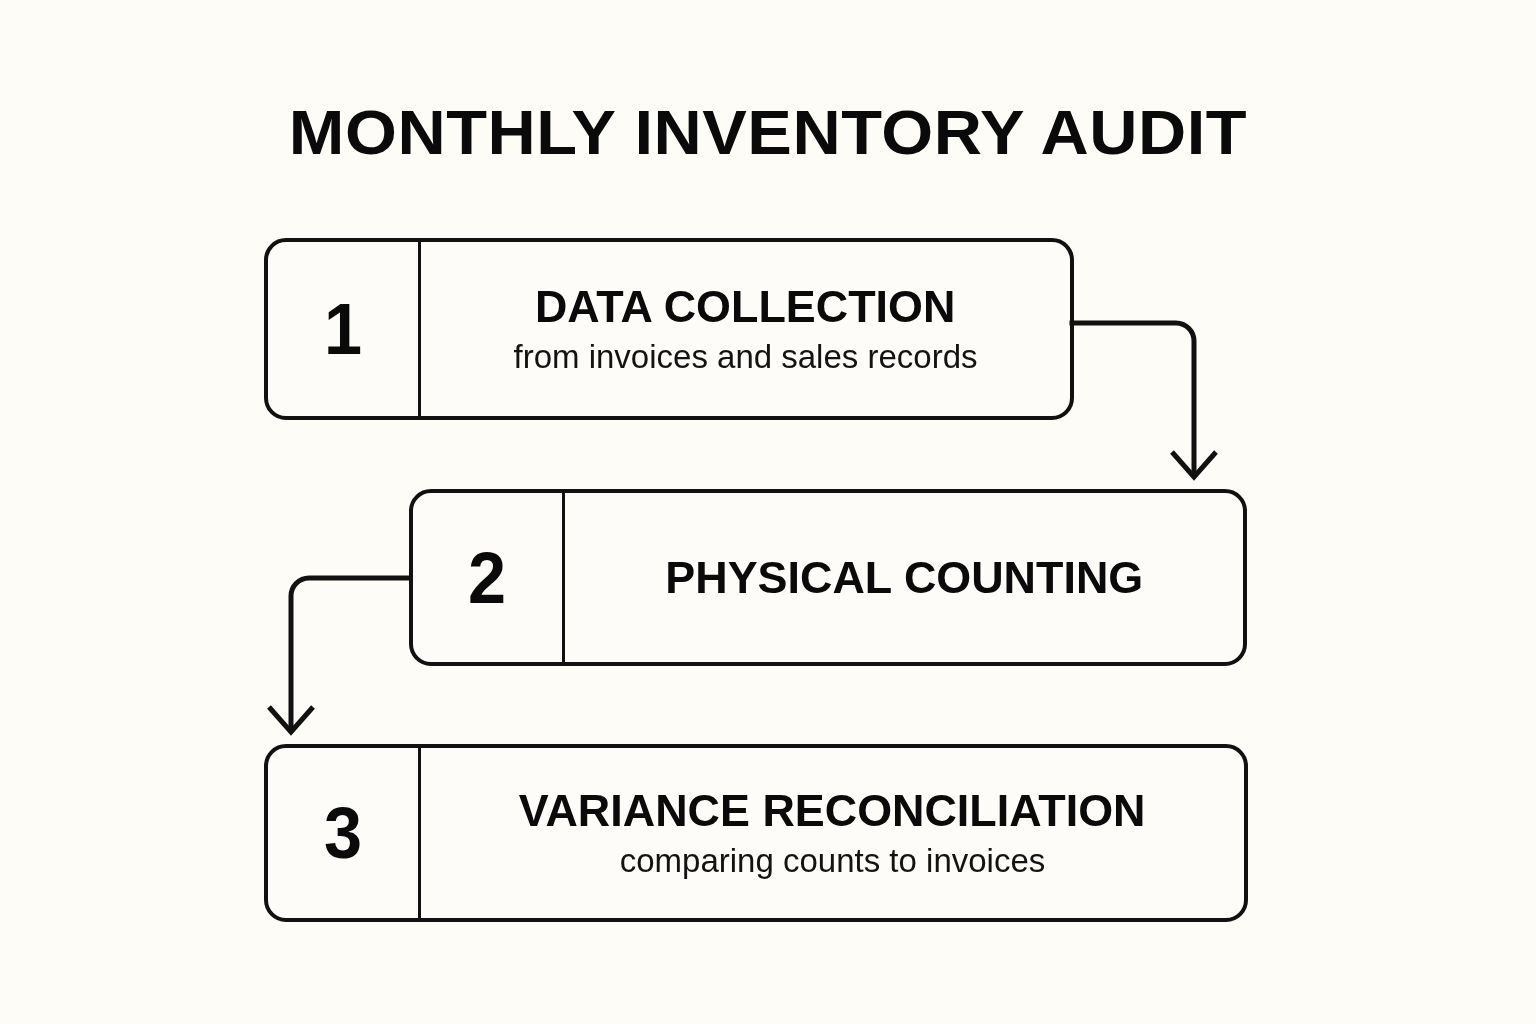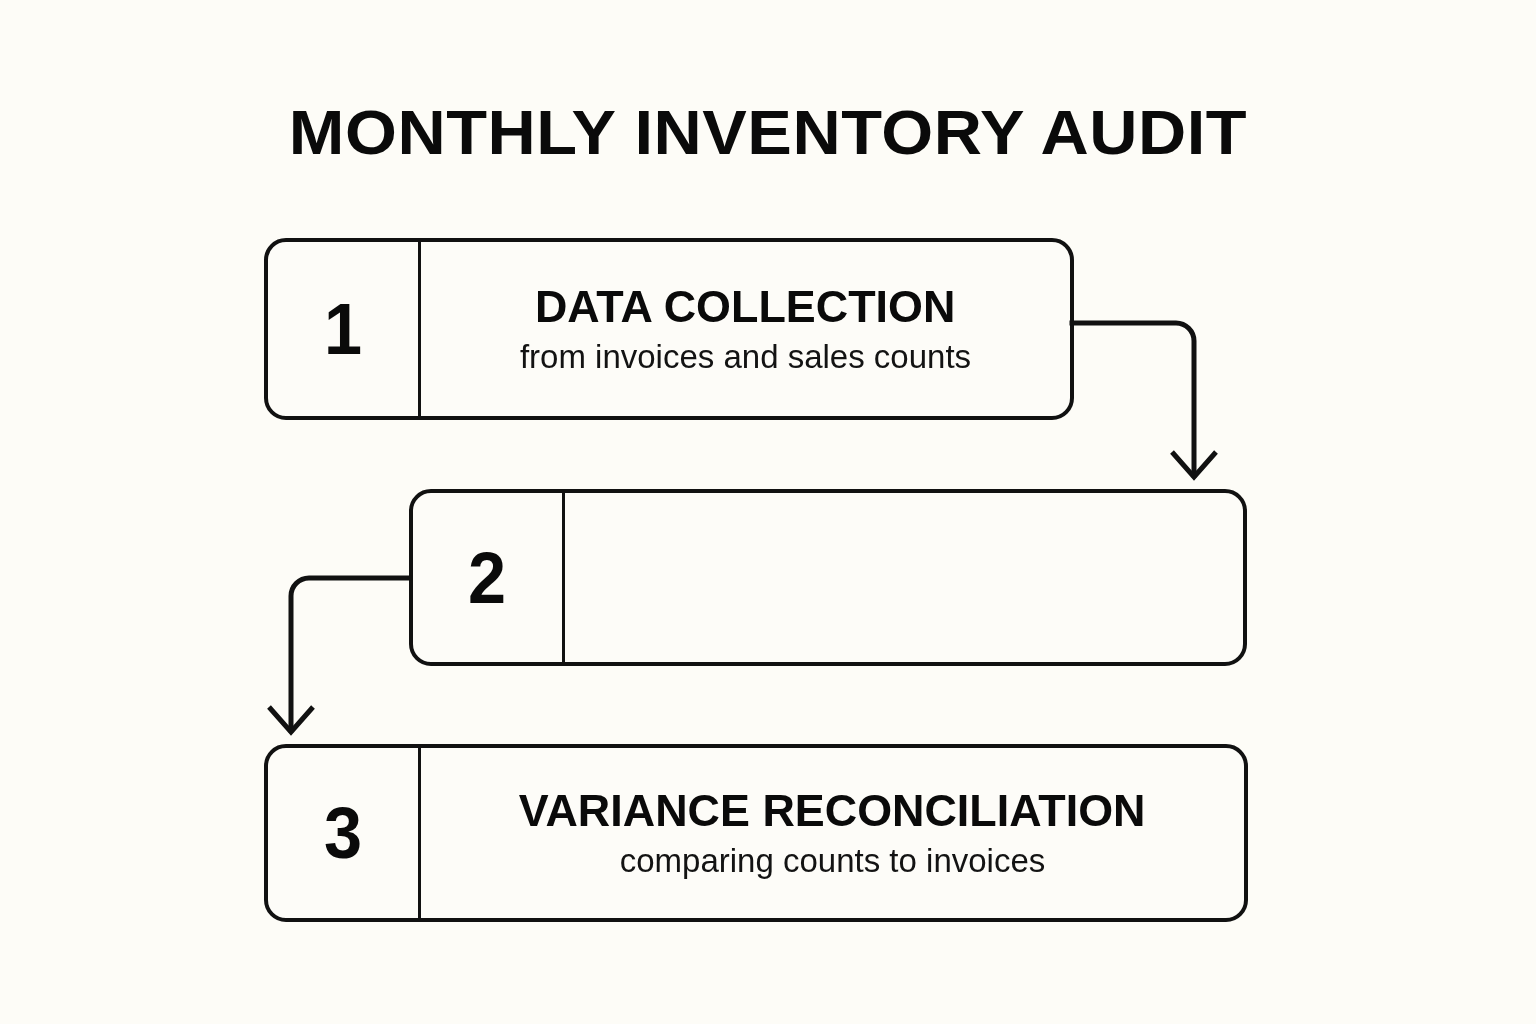--- a/index.html
+++ b/index.html
@@ -135,27 +135,31 @@
 <div id="canvas">
 
   <div class="page-title">MONTHLY INVENTORY AUDIT</div>
 
   <div class="step-box" id="step-box-1">
     <div class="step-num-cell">
       <span class="step-num">1</span>
     </div>
     <div class="step-text-cell">
       <span class="step-title">DATA COLLECTION</span>
-      <span class="step-subtitle">from invoices and sales counts</span>
+      <span class="step-subtitle">from invoices and sales records</span>
     </div>
   </div>
 
   <div class="step-box" id="step-box-2">
     <div class="step-num-cell">
       <span class="step-num">2</span>
+    </div>
+    <div class="step-text-cell">
+      <span class="step-title">PHYSICAL COUNTING</span>
+
     </div>
   </div>
 
   <div class="step-box" id="step-box-3">
     <div class="step-num-cell">
       <span class="step-num">3</span>
     </div>
     <div class="step-text-cell">
       <span class="step-title">VARIANCE RECONCILIATION</span>
       <span class="step-subtitle">comparing counts to invoices</span>

